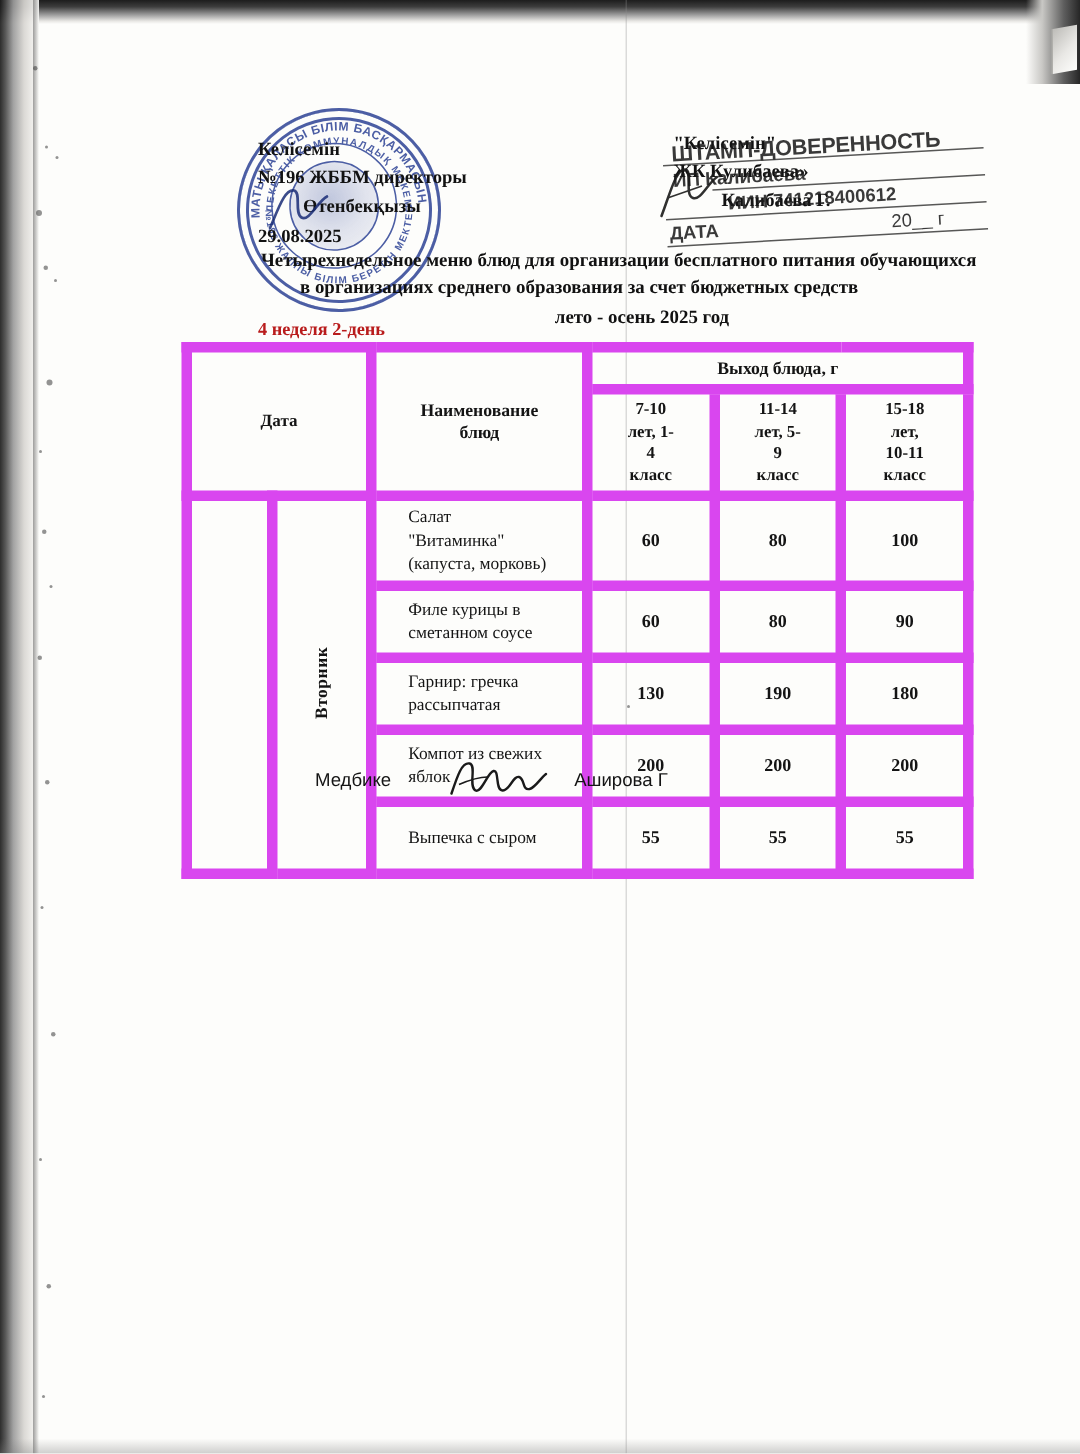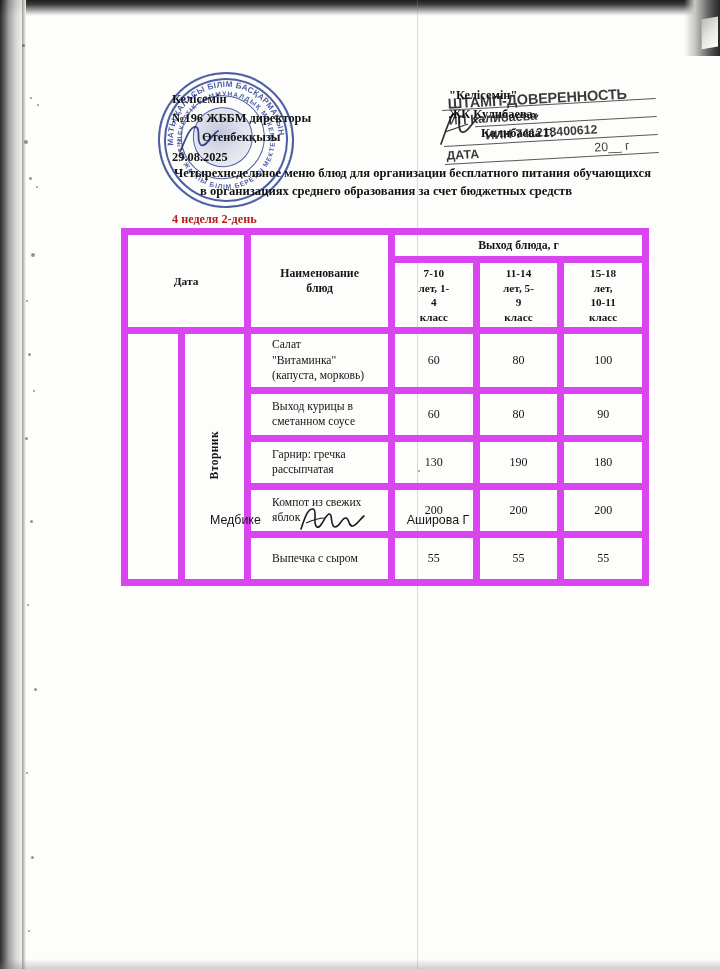--- a/index.html
+++ b/index.html
@@ -159,42 +159,42 @@
   .c-name{width:180px;}
   .c-val{width:101px;}
   .hdr-date{
     vertical-align:bottom;text-align:center;font-weight:bold;
     padding-bottom:3px;font-size:11.4px;
   }
   .hdr-name{font-size:11.8px;}
   .hdr-group{font-size:11.8px;}
   .hdr-age{font-size:11.2px;line-height:1.3;}
   .dish{text-align:left;font-size:11.6px;line-height:1.34;height:35px;}
-  .val{text-align:center;font-size:12px;}
+  .val{text-align:center;font-size:12px;font-weight:bold;}
   .vert-day{
     width:26px;padding:0;text-align:center;vertical-align:middle;
   }
   .vert-day span{
     display:inline-block;
     writing-mode:vertical-rl;
     transform:rotate(180deg);
     font-weight:bold;font-size:11.6px;letter-spacing:.4px;
     white-space:nowrap;
   }
 
   
   .sig-row{
     position:absolute;left:210px;top:505px;
     font-family:"Liberation Sans", sans-serif;
     font-size:12.4px;font-weight:normal;color:#141414;
     display:flex;align-items:center;gap:0;
   }
   .sig-label{margin-right:34px;}
   .sig-mark{width:74px;height:30px;display:inline-block;}
-  .sig-name{margin-left:38px;}
+  .sig-name{margin-left:14px;}
 </style>
 </head>
 <body>
 
 <div class="page">
 
   <div class="edge-top"></div>
   <div class="edge-left"></div>
   <div class="edge-left2"></div>
   <div class="edge-right"></div>
@@ -275,20 +275,21 @@
   </div>
 
   <svg class="poa-sig" viewBox="0 0 46 44">
     <path d="M3 40 C 9 24, 13 8, 19 9 C 24 10, 18 26, 24 28 C 29 30, 34 18, 40 14" fill="none" stroke="#1a1a1a" stroke-width="1.7" stroke-linecap="round"></path>
     <path d="M7 28 L 30 20" fill="none" stroke="#1a1a1a" stroke-width="1.2"></path>
   </svg>
 
   <div class="title">
     <div class="l1">Четырехнедельное меню блюд для организации бесплатного питания обучающихся</div>
     <div class="l2">в организациях среднего образования за счет бюджетных средств</div>
+    <div class="l3">лето - осень 2025 год</div>
   </div>
 
   <div class="subtitle">4 неделя 2-день</div>
 
   <div class="tbl-wrap">
     <table class="menu">
       <colgroup>
         <col class="c-date">
           <col class="c-date2">
           <col class="c-name">
@@ -313,21 +314,21 @@
           <td rowspan="5" class="vert-day"></td>
           <td rowspan="5" class="vert-day">
             <span>Вторник</span>
           </td>
           <td class="dish">Салат "Витаминка" (капуста, морковь)</td>
           <td class="val">60</td>
           <td class="val">80</td>
           <td class="val">100</td>
         </tr>
         <tr>
-          <td class="dish">Выход курицы в сметанном соусе</td>
+          <td class="dish">Филе курицы в сметанном соусе</td>
           <td class="val">60</td>
           <td class="val">80</td>
           <td class="val">90</td>
         </tr>
         <tr>
           <td class="dish">Гарнир: гречка рассыпчатая</td>
           <td class="val">130</td>
           <td class="val">190</td>
           <td class="val">180</td>
         </tr>

